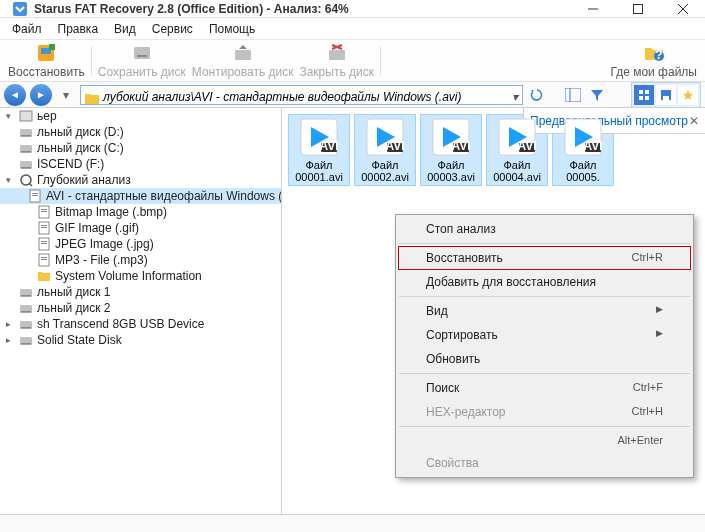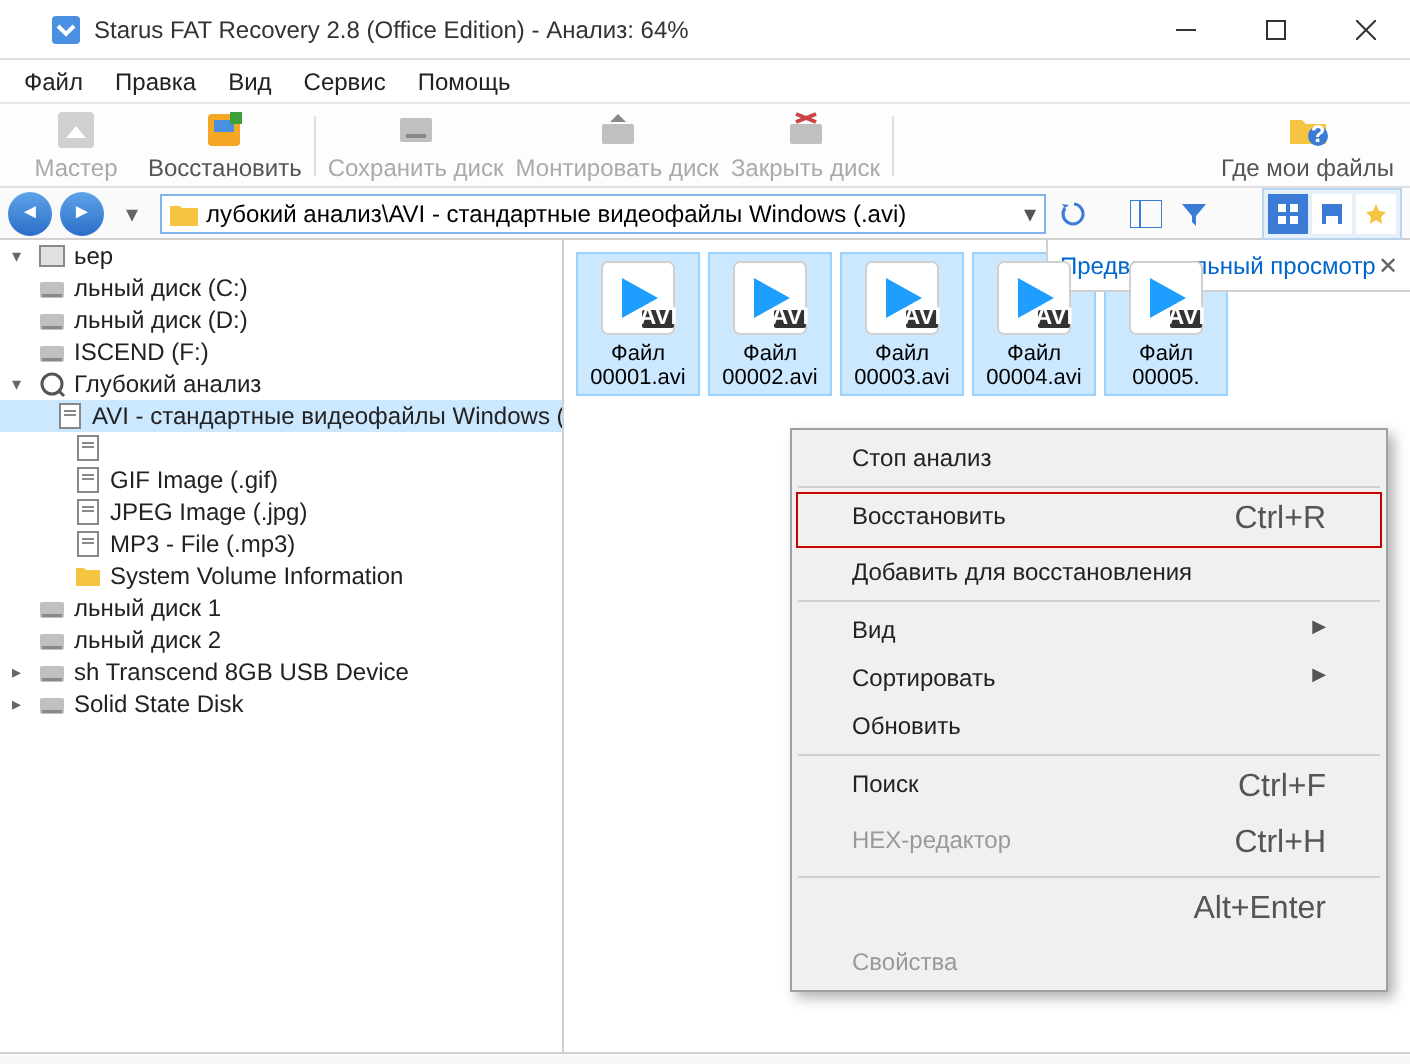--- a/index.html
+++ b/index.html
@@ -1,34 +1,34 @@
 <!DOCTYPE html>
 <html><head>
 <meta charset="utf-8">
 <style>
 * { margin: 0; padding: 0; box-sizing: border-box; font-family: "Segoe UI", Tahoma, sans-serif; font-size: 12px; }
 body { width: 705px; height: 532px; background: #fff; overflow: hidden; position: relative; }
 
-.titlebar { height: 30px; background: #fff; display: flex; align-items: center; padding: 0 0 0 25px; border-bottom: 1px solid #e0e0e0; }
+.titlebar { height: 18px; background: #fff; display: flex; align-items: center; padding: 0 0 0 12px; border-bottom: 1px solid #e0e0e0; font-weight: bold; }
 .titlebar .app-icon { width: 16px; height: 16px; margin-right: 6px; }
 .titlebar .title { flex: 1; font-size: 12px; color: #333; }
 .titlebar .win-btn { width: 45px; height: 30px; display: flex; align-items: center; justify-content: center; color: #333; }
 
 .menubar { height: 22px; display: flex; align-items: center; padding: 0 4px; background: #fff; border-bottom: 1px solid #e8e8e8; }
 .menubar .mitem { padding: 2px 8px; color: #222; }
 
 .toolbar { height: 42px; display: flex; align-items: center; padding: 0 8px; background: #fdfdfd; border-bottom: 1px solid #e0e0e0; gap: 6px; }
 .tool { display: flex; flex-direction: column; align-items: center; min-width: 60px; color: #555; font-size: 11px; position: relative; }
 .tool.disabled { color: #aaa; }
 .tool .ticon { width: 22px; height: 22px; margin-bottom: 1px; }
 .tool-sep { width: 1px; height: 30px; background: #e0e0e0; }
 
 .navbar { height: 26px; display: flex; align-items: center; padding: 0 4px; gap: 4px; background: #fafafa; border-bottom: 1px solid #d0d0d0; }
 .nav-btn { width: 22px; height: 22px; border-radius: 50%; background: linear-gradient(#5fa3e8,#2a6ec8); display: flex; align-items: center; justify-content: center; color: #fff; font-size: 10px; }
-.addr { flex: 1; height: 20px; border: 1px solid #7eb4ea; background: #fff; display: flex; align-items: center; padding: 0 4px; font-size: 11px; overflow: hidden; white-space: nowrap; }
+.addr { flex: 1; height: 20px; border: 1px solid #7eb4ea; background: #fff; display: flex; align-items: flex-end; padding: 0 4px; font-size: 11px; overflow: hidden; white-space: nowrap; font-style: italic; }
 .addr .folder-icon { width: 14px; height: 12px; margin-right: 4px; }
 .nav-icon { width: 20px; height: 20px; display: flex; align-items: center; justify-content: center; }
 .nav-group { display: flex; gap: 2px; background: #e6f0fa; padding: 2px; border: 1px solid #b8d4f0; }
 .nav-group .nav-icon { background: #fff; }
 
 .content { display: flex; height: 406px; }
 .tree { width: 282px; border-right: 1px solid #d0d0d0; overflow: hidden; background: #fff; }
 .tree-item { padding: 1px 6px; display: flex; align-items: center; gap: 4px; white-space: nowrap; font-size: 12px; color: #222; }
 .tree-item.selected { background: #cce8ff; }
 .tree-item .expander { width: 9px; color: #666; font-size: 9px; }
@@ -41,21 +41,21 @@
 .file .ficon { width: 40px; height: 40px; position: relative; }
 .file .fname { font-size: 11px; text-align: center; line-height: 1.1; margin-top: 2px; }
 
 .preview-panel { position: absolute; right: 0; top: 0; width: 182px; height: 26px; border-left: 1px solid #d0d0d0; border-bottom: 1px solid #d0d0d0; background: #fff; display: flex; align-items: center; padding: 0 6px; font-size: 11px; color: #0066cc; }
 .preview-panel .close-x { margin-left: auto; color: #666; font-size: 12px; }
 
 .context-menu { position: absolute; left: 395px; top: 214px; width: 299px; background: #f0f0f0; border: 1px solid #a0a0a0; box-shadow: 3px 3px 6px rgba(0,0,0,0.3); z-index: 100; padding: 2px; }
 .cm-item { padding: 5px 28px 5px 28px; display: flex; font-size: 12px; color: #222; position: relative; }
 .cm-item.disabled { color: #999; gap: 24px; }
 .cm-item .arrow { margin-left: auto; color: #555; font-size: 9px; }
-.cm-item .shortcut { margin-left: auto; color: #555; font-size: 16px; }
+.cm-item .shortcut { margin-left: auto; color: #555; font-size: 11px; }
 .cm-sep { height: 1px; background: #d0d0d0; margin: 2px 1px; }
 .cm-item.highlighted { outline: 1px solid #cc0000; outline-offset: -1px; }
 
 .statusbar { height: 48px; border-top: 1px solid #d0d0d0; display: flex; align-items: center; padding: 4px 10px; background: #f8f8f8; position: relative; }
 
 svg { display: block; }
 </style>
 </head>
 <body>
 
@@ -85,27 +85,20 @@
 
 <div class="menubar">
   <div class="mitem">Файл</div>
   <div class="mitem">Правка</div>
   <div class="mitem">Вид</div>
   <div class="mitem">Сервис</div>
   <div class="mitem">Помощь</div>
 </div>
 
 <div class="toolbar">
-  <div class="tool disabled">
-    <svg class="ticon" viewBox="0 0 22 22">
-        <rect x="2" y="2" width="18" height="18" rx="2" fill="#d0d0d0"></rect>
-        <path d="M6 15 L11 9 L16 15" fill="#fff"></path>
-      </svg>
-    <span>Мастер</span>
-  </div>
   <div class="tool">
     <svg class="ticon" viewBox="0 0 22 22">
         <rect x="3" y="3" width="16" height="16" rx="2" fill="#f5a623"></rect>
         <rect x="6" y="6" width="10" height="6" fill="#4a90e2"></rect>
         <rect x="14" y="2" width="6" height="6" fill="#3aa03a"></rect>
       </svg>
     <span>Восстановить</span>
   </div>
   <div class="tool-sep"></div>
   <div class="tool disabled">
@@ -203,29 +196,29 @@
           <rect x="1" y="2" width="12" height="10" fill="#e0e0e0" stroke="#888"></rect>
         </svg>
         <span>ьер</span>
       </div>
       <div class="tree-item">
         <span class="expander" style="margin-left:0px"></span>
         <svg class="ticon-sm" viewBox="0 0 14 14">
           <rect x="1" y="4" width="12" height="8" rx="1" fill="#c0c0c0"></rect>
           <rect x="2" y="10" width="10" height="1.5" fill="#888"></rect>
         </svg>
+        <span>льный диск (D:)</span>
+      </div>
+      <div class="tree-item">
+        <span class="expander" style="margin-left:0px"></span>
+        <svg class="ticon-sm" viewBox="0 0 14 14">
+          <rect x="1" y="4" width="12" height="8" rx="1" fill="#c0c0c0"></rect>
+          <rect x="2" y="10" width="10" height="1.5" fill="#888"></rect>
+        </svg>
         <span>льный диск (C:)</span>
-      </div>
-      <div class="tree-item">
-        <span class="expander" style="margin-left:0px"></span>
-        <svg class="ticon-sm" viewBox="0 0 14 14">
-          <rect x="1" y="4" width="12" height="8" rx="1" fill="#c0c0c0"></rect>
-          <rect x="2" y="10" width="10" height="1.5" fill="#888"></rect>
-        </svg>
-        <span>льный диск (D:)</span>
       </div>
       <div class="tree-item">
         <span class="expander" style="margin-left:0px"></span>
         <svg class="ticon-sm" viewBox="0 0 14 14">
           <rect x="1" y="4" width="12" height="8" rx="1" fill="#c0c0c0"></rect>
           <rect x="2" y="10" width="10" height="1.5" fill="#888"></rect>
         </svg>
         <span>ISCEND (F:)</span>
       </div>
       <div class="tree-item">
@@ -245,20 +238,21 @@
         </svg>
         <span>AVI - стандартные видеофайлы Windows (.avi)</span>
       </div>
       <div class="tree-item">
         <span class="expander" style="margin-left:18px"></span>
         <svg class="ticon-sm" viewBox="0 0 14 14">
           <rect x="2" y="1" width="10" height="12" fill="#fff" stroke="#888"></rect>
           <rect x="4" y="4" width="6" height="1" fill="#888"></rect>
           <rect x="4" y="6" width="6" height="1" fill="#888"></rect>
         </svg>
+        <span>Bitmap Image (.bmp)</span>
       </div>
       <div class="tree-item">
         <span class="expander" style="margin-left:18px"></span>
         <svg class="ticon-sm" viewBox="0 0 14 14">
           <rect x="2" y="1" width="10" height="12" fill="#fff" stroke="#888"></rect>
           <rect x="4" y="4" width="6" height="1" fill="#888"></rect>
           <rect x="4" y="6" width="6" height="1" fill="#888"></rect>
         </svg>
         <span>GIF Image (.gif)</span>
       </div>

